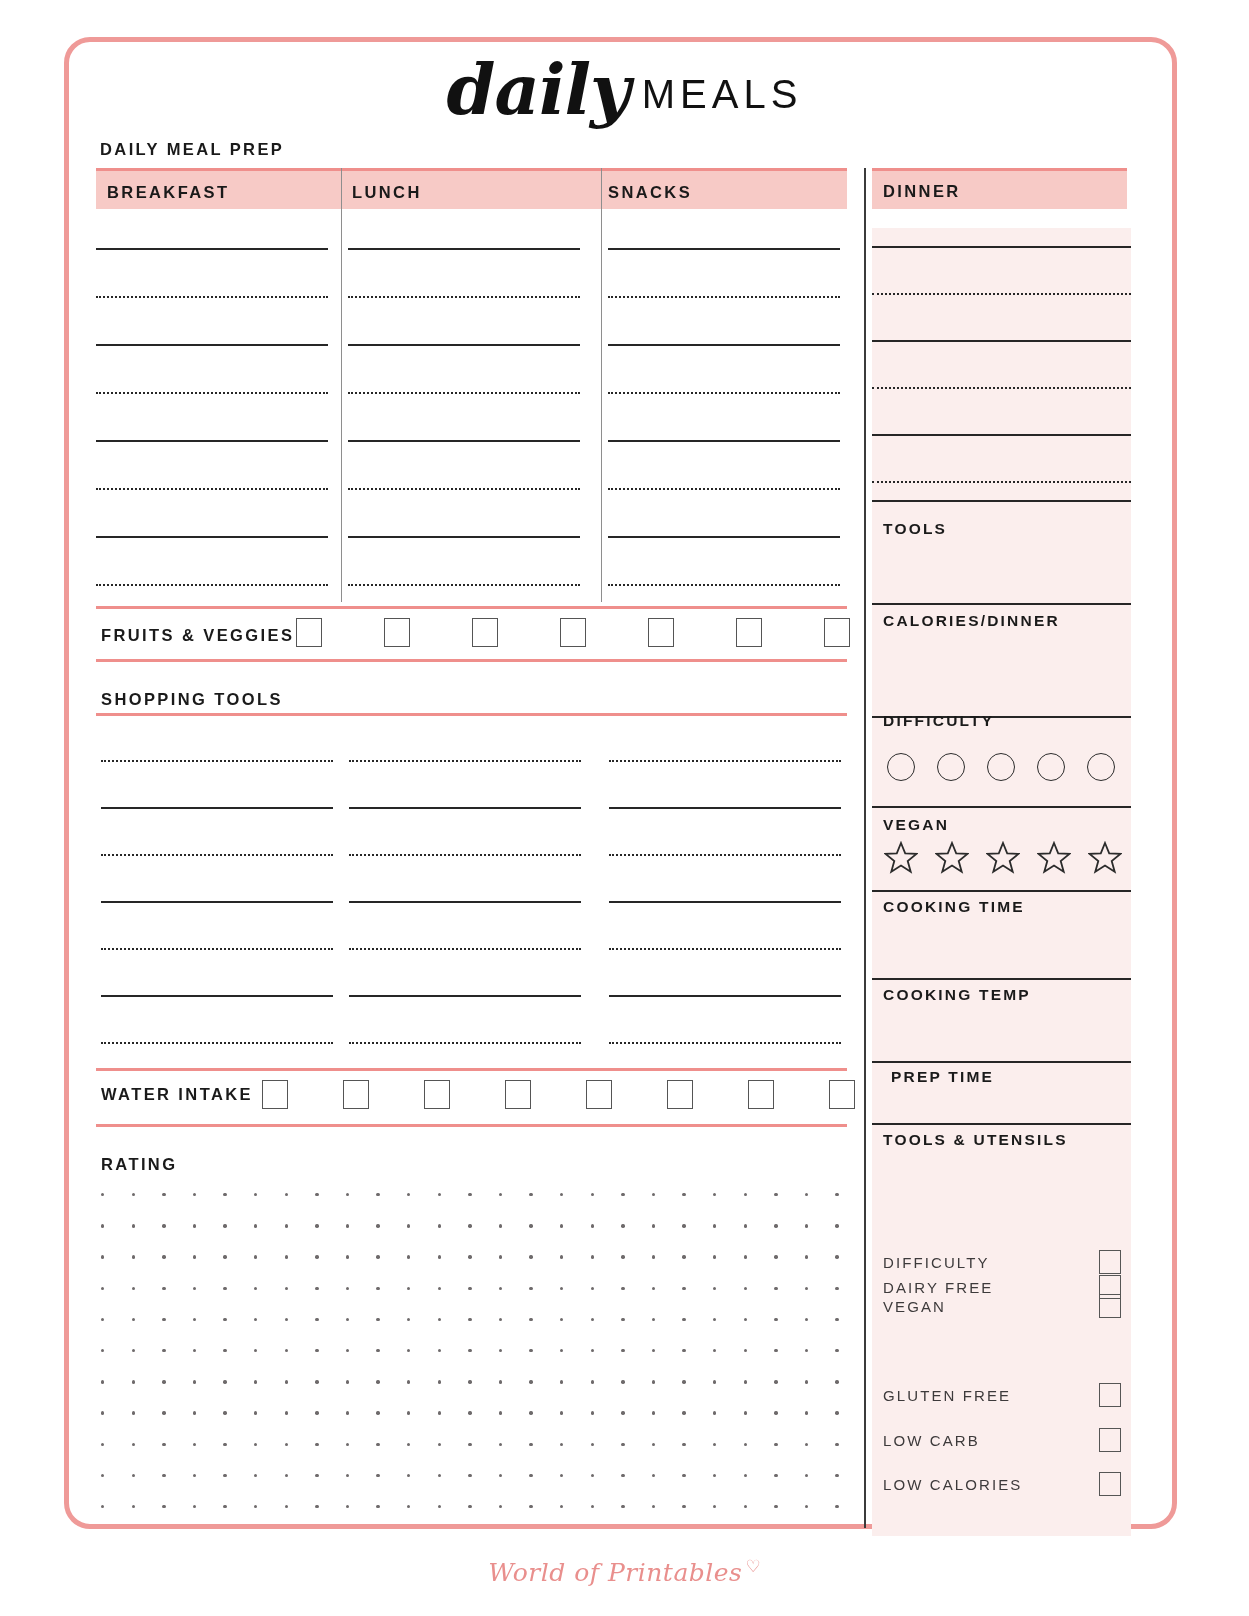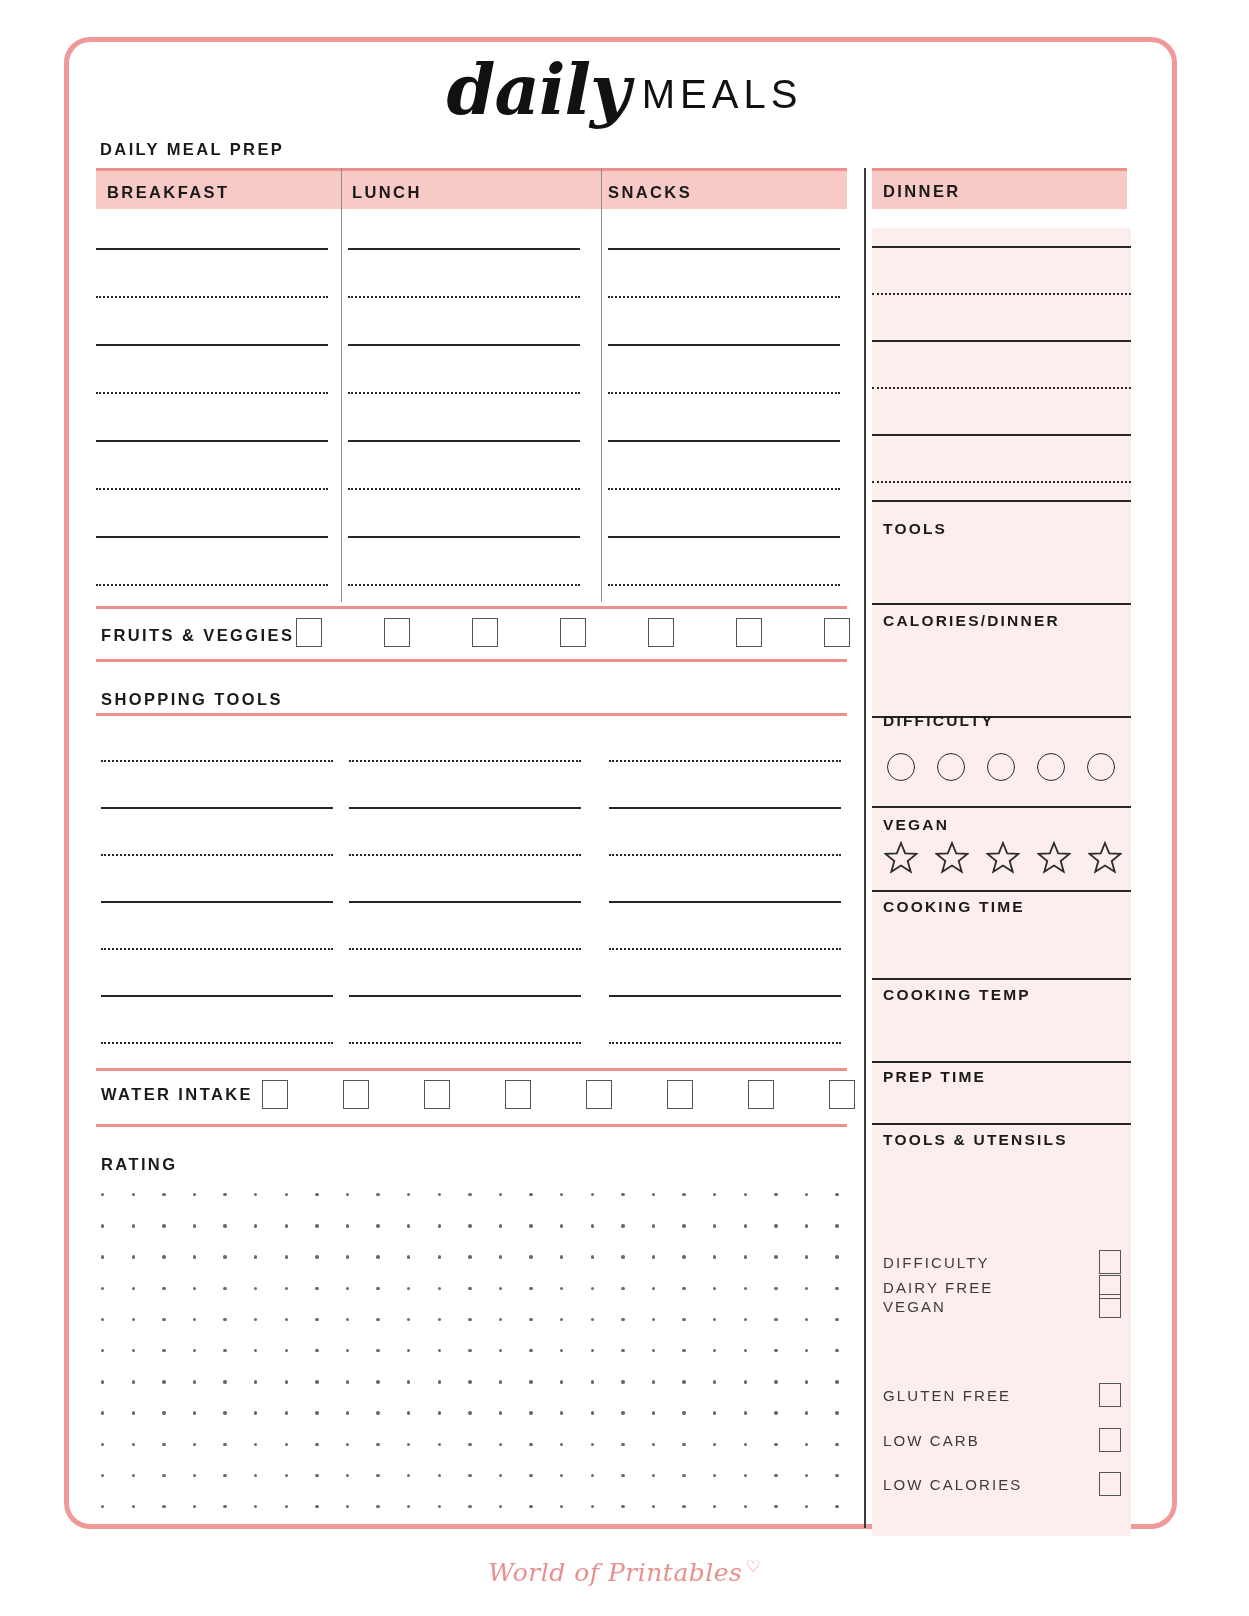--- a/index.html
+++ b/index.html
@@ -677,21 +677,21 @@
         </svg></div>
     </div>
 
   <div class="side-rule side-rule-solid" style="top:662px;"></div>
   <div class="side-section-label caps-label-sm" style="top:670px;">COOKING TIME</div>
 
   <div class="side-rule side-rule-solid" style="top:750px;"></div>
   <div class="side-section-label caps-label-sm" style="top:758px;">COOKING TEMP</div>
 
   <div class="side-rule side-rule-solid" style="top:833px;"></div>
-  <div class="side-section-label caps-label-sm" style="top:840px;">PREP TIME</div>
+  <div class="side-section-label caps-label-sm" style="top:840px;margin-left:8px;">PREP TIME</div>
 
   <div class="side-rule side-rule-solid" style="top:895px;"></div>
   <div class="side-section-label caps-label-sm" style="top:903px;">TOOLS &amp; UTENSILS</div>
 
   <div id="dietary-options" style="position: absolute; left: 0px; top: 0px; width: 100%; height: 0px;">
       <div class="diet-row" style="top: 1026px; width: 236px;"><span class="diet-label">DIFFICULTY</span><span class="diet-cb" style="left: 216px; top: -4px;"></span></div>
       <div class="diet-row" style="top: 1070.4px; width: 236px;"><span class="diet-label">VEGAN</span><span class="diet-cb" style="left: 216px; top: -4px;"></span></div>
       <div class="diet-row" style="top: 1051px; width: 236px;"><span class="diet-label">DAIRY FREE</span><span class="diet-cb" style="left: 216px; top: -4px;"></span></div>
       <div class="diet-row" style="top: 1159.2px; width: 236px;"><span class="diet-label">GLUTEN FREE</span><span class="diet-cb" style="left: 216px; top: -4px;"></span></div>
       <div class="diet-row" style="top: 1203.6px; width: 236px;"><span class="diet-label">LOW CARB</span><span class="diet-cb" style="left: 216px; top: -4px;"></span></div>

